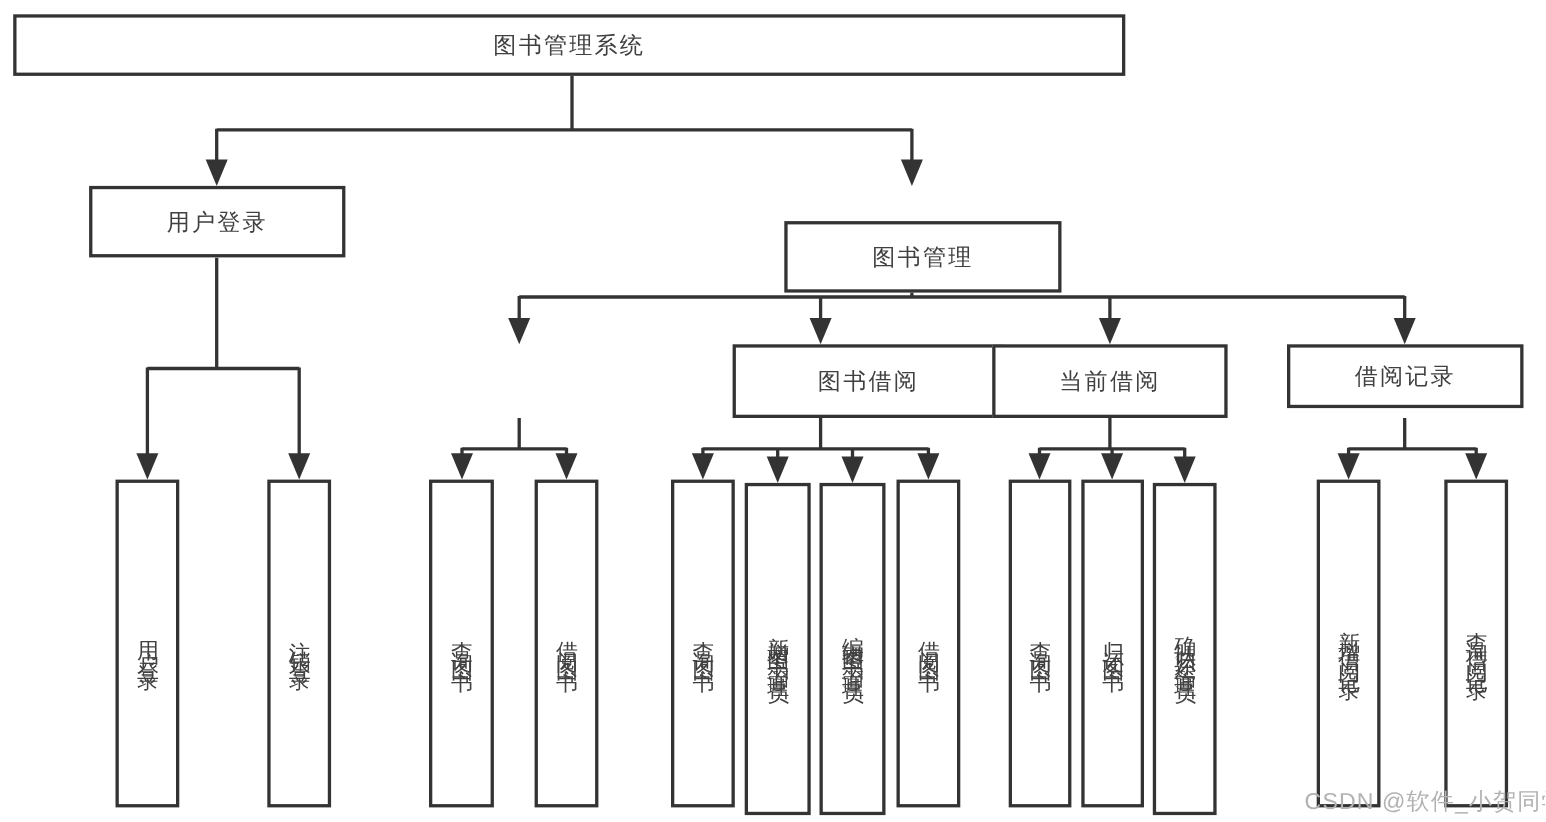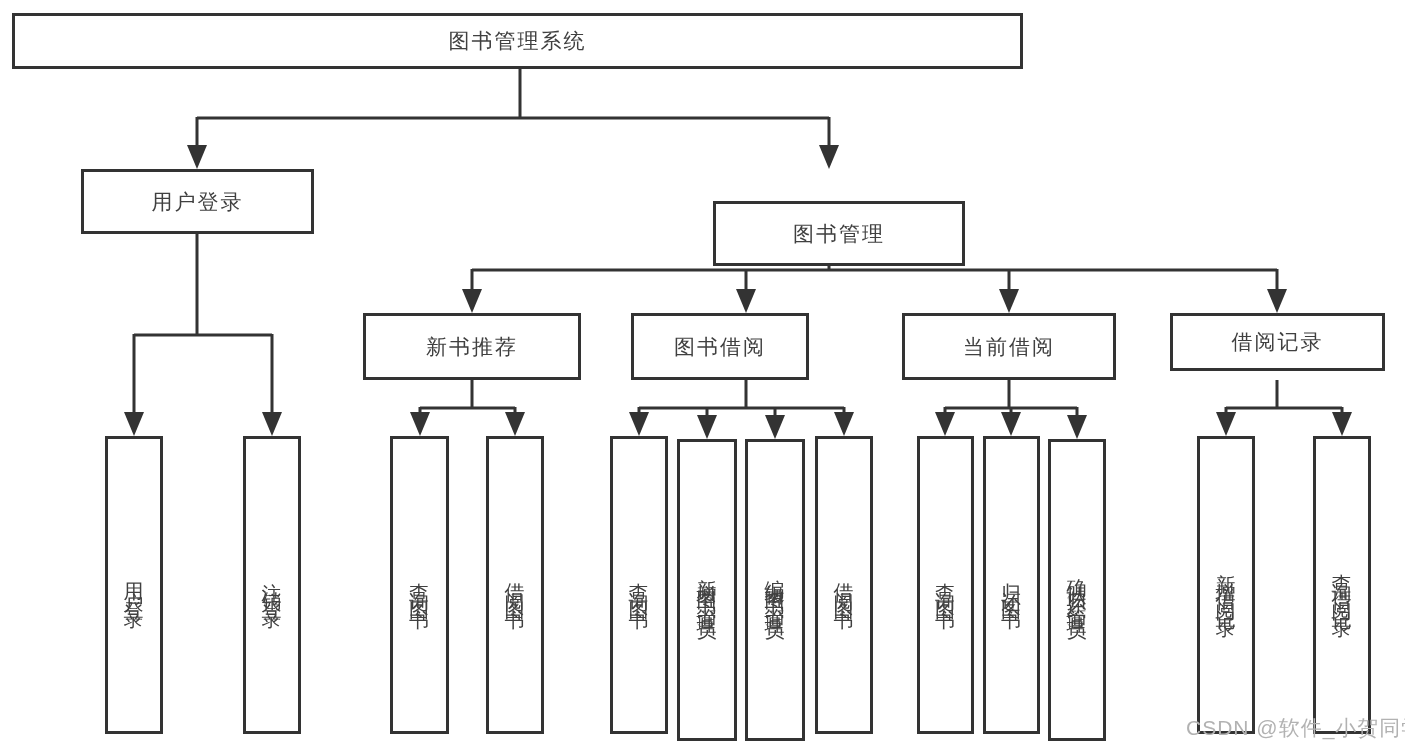--- a/index.html
+++ b/index.html
@@ -42,21 +42,21 @@
     font-size: 20px;
     letter-spacing: 9px;
     white-space: normal;
     line-height: 1;
   }
   
   #n-root          { left: 12px;   top: 13px;  width: 1011px; height: 56px; }
   #n-user-login    { left: 81px;   top: 169px; width: 233px;  height: 65px; }
   #n-book-mgmt     { left: 713px;  top: 169px; width: 252px;  height: 65px; margin-top: 32px; }
   #n-new-book-rec  { left: 363px;  top: 313px; width: 218px;  height: 67px; }
-  #n-book-borrow   { left: 631px;  top: 313px; width: 178px;  height: 67px; }
+  #n-book-borrow   { left: 666px;  top: 313px; width: 247px;  height: 67px; }
   #n-cur-borrow    { left: 902px;  top: 313px; width: 214px;  height: 67px; text-align: center; }
   #n-borrow-rec    { left: 1170px; top: 313px; width: 215px;  height: 58px; }
   
   #l-user-login    { left: 105px;  top: 436px; width: 58px; height: 298px; }
   #l-logout        { left: 243px;  top: 436px; width: 58px; height: 298px; }
   #l-nbr-query     { left: 390px;  top: 436px; width: 59px; height: 298px; }
   #l-nbr-borrow    { left: 486px;  top: 436px; width: 58px; height: 298px; }
   #l-bb-query      { left: 610px;  top: 436px; width: 58px; height: 298px; }
   #l-bb-add        { left: 677px;  top: 439px; width: 60px; height: 302px; letter-spacing: 6px; }
   #l-bb-edit       { left: 745px;  top: 439px; width: 60px; height: 302px; letter-spacing: 6px; }
@@ -129,21 +129,20 @@
       <polygon points="1216,412 1236,412 1226,436"></polygon>
       <polygon points="1332,412 1352,412 1342,436"></polygon>
     </g>
   </svg>
 
   <div class="node" id="n-root">图书管理系统</div>
 
   <div class="node" id="n-user-login">用户登录</div>
   <div class="node" id="n-book-mgmt">图书管理</div>
 
-  <div class="node" id="n-new-book-rec">新书推荐</div>
   <div class="node" id="n-book-borrow">图书借阅</div>
   <div class="node" id="n-cur-borrow">当前借阅</div>
   <div class="node" id="n-borrow-rec">借阅记录</div>
 
   <div class="node vnode" id="l-user-login">用户登录</div>
   <div class="node vnode" id="l-logout">注销登录</div>
 
   <div class="node vnode" id="l-nbr-query">查询图书</div>
   <div class="node vnode" id="l-nbr-borrow">借阅图书</div>
 

